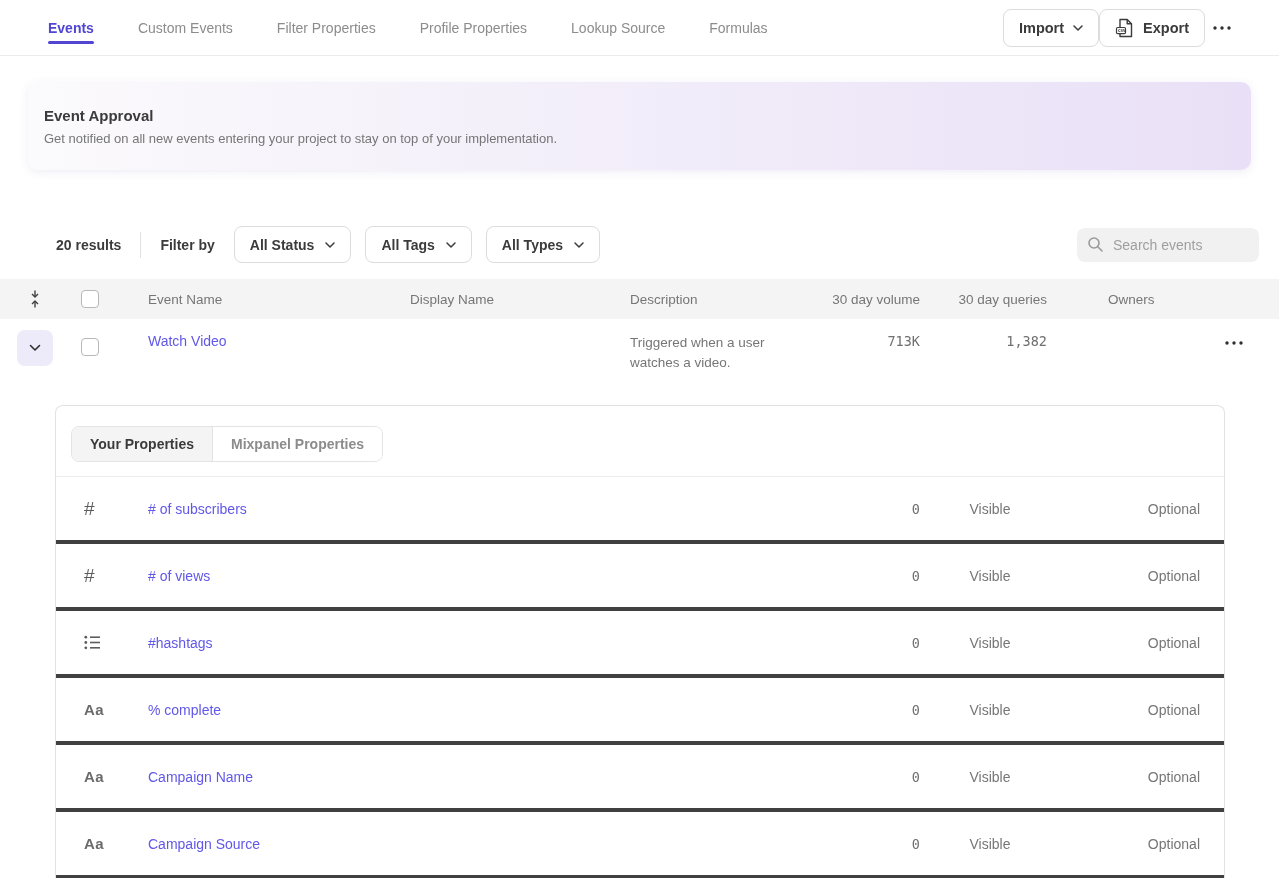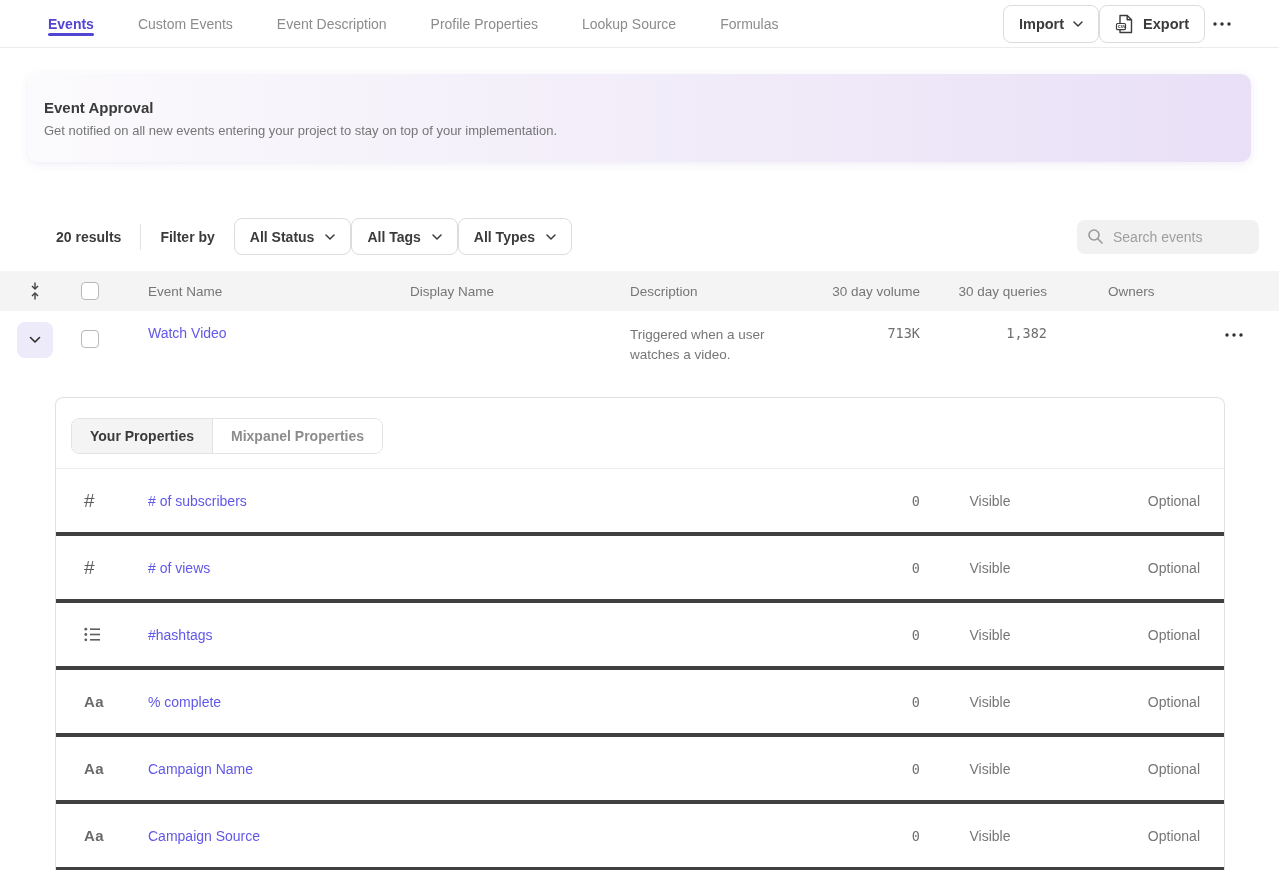--- a/index.html
+++ b/index.html
@@ -6,21 +6,21 @@
     --accent:#5145d2; --link:#6157e8; --text-dark:#3b3b3b; --text-gray:#767676;
     --text-light:#8c8c8c; --border:#e3e3e3; --header-bg:#f4f4f5;
     --banner-start:#fbfafc; --banner-end:#e9e0f7; --chip-bg:#edeafa; --search-bg:#f1f1f2;
   }
   *{box-sizing:border-box;margin:0;padding:0}
   body{
     width:1279px;height:884px;overflow:hidden;background:#fff;position:relative;
     font-family:"Liberation Sans","DejaVu Sans",sans-serif;color:var(--text-dark);
   }
   
-  .topnav{display:flex;align-items:center;height:48px;padding:0 40px 0 48px;border-bottom:1px solid #ececec;background:#fff}
+  .topnav{display:flex;align-items:center;height:56px;padding:0 40px 0 48px;border-bottom:1px solid #ececec;background:#fff}
   .nav-tabs{display:flex;gap:44px;height:100%}
   .nav-tab{position:relative;display:flex;align-items:center;height:100%;font-size:14px;font-weight:500;color:var(--text-light);cursor:pointer;white-space:nowrap}
   .nav-tab.active{color:var(--accent);font-weight:700}
   .nav-tab.active::after{content:"";position:absolute;left:0;right:0;bottom:11px;height:3px;border-radius:3px;background:var(--accent)}
   .nav-right{margin-left:auto;display:flex;align-items:center;}
   .btn-outline{display:inline-flex;align-items:center;gap:9px;height:38px;padding:0 15px;border:1px solid #dcdcdc;border-radius:8px;background:#fff;font-size:14.5px;font-weight:600;color:var(--text-dark);cursor:pointer}
   .icon-btn{display:inline-flex;align-items:center;justify-content:center;width:34px;height:34px;border:none;background:transparent;cursor:pointer}
   
   .banner{margin:26px 28px 0;height:88px;border-radius:10px;display:flex;align-items:center;padding:0 24px 0 16px;
     background:linear-gradient(to right,var(--banner-start) 0%,var(--banner-end) 100%);
@@ -29,21 +29,21 @@
   .banner-title{font-size:15px;font-weight:700;margin-bottom:7px}
   .banner-desc{font-size:13px;color:var(--text-gray)}
   .banner-actions{display:flex;gap:10px}
   .btn-white{height:35px;padding:0 17px;border:none;border-radius:8px;background:#fff;font-size:14px;font-weight:600;color:var(--text-dark);
     box-shadow:0 1px 3px rgba(30,20,70,.16);cursor:pointer}
   
   .filters{display:flex;align-items:center;margin:56px 20px 16px 56px;height:37px}
   .results-count{font-size:14px;font-weight:600}
   .v-divider{width:1px;height:26px;background:#e2e2e2;margin:0 19px}
   .filter-by{font-size:14px;font-weight:600;margin-right:19px}
-  .dropdown{display:inline-flex;align-items:center;gap:11px;height:37px;padding:6px 15px;border:1px solid #dcdcdc;border-radius:8px;background:#fff;font-size:14px;font-weight:600;color:var(--text-dark);margin-right:0;cursor:pointer}
+  .dropdown{display:inline-flex;align-items:center;gap:11px;height:37px;padding:6px 15px;border:1px solid #dcdcdc;border-radius:8px;background:#fff;font-size:14px;font-weight:600;color:var(--text-dark);margin-right:14px;cursor:pointer}
   .search{margin-left:auto;display:flex;align-items:center;height:34px;width:182px;background:var(--search-bg);border-radius:8px;padding:0 10px;gap:9px}
   .search input{flex:1;min-width:0;border:none;background:transparent;outline:none;font-size:14px;color:#444}
   .search input::placeholder{color:#9e9e9e}
   
   .thead{display:flex;align-items:center;height:40px;background:var(--header-bg);font-size:13.5px;color:var(--text-gray)}
   .c-expand{width:70px;display:flex;justify-content:center}
   .c-check{width:40px;display:flex;justify-content:center}
   .c-name{width:300px;padding-left:38px}
   .c-display{width:220px}
   .c-desc{width:190px;padding-right:28px}
@@ -76,21 +76,21 @@
   .glyph-text::before{content:"Aa";font-size:15px;font-weight:600;color:#6a6a6a;letter-spacing:.5px}
   svg{display:block}
 </style>
 </head>
 <body>
 
 <header class="topnav">
   <nav class="nav-tabs">
     <div class="nav-tab active">Events</div>
     <div class="nav-tab">Custom Events</div>
-    <div class="nav-tab">Event Description</div>
+    <div class="nav-tab">Filter Properties</div>
     <div class="nav-tab">Profile Properties</div>
     <div class="nav-tab">Lookup Source</div>
     <div class="nav-tab">Formulas</div>
   </nav>
   <div class="nav-right">
     <button class="btn-outline">
       <span>Import</span>
       <span>
         <svg width="10" height="6" viewBox="0 0 10 6">
             <polyline points="1,1 5,5 9,1" fill="none" stroke="#3b3b3b" stroke-width="1.5" stroke-linecap="round" stroke-linejoin="round"></polyline>

